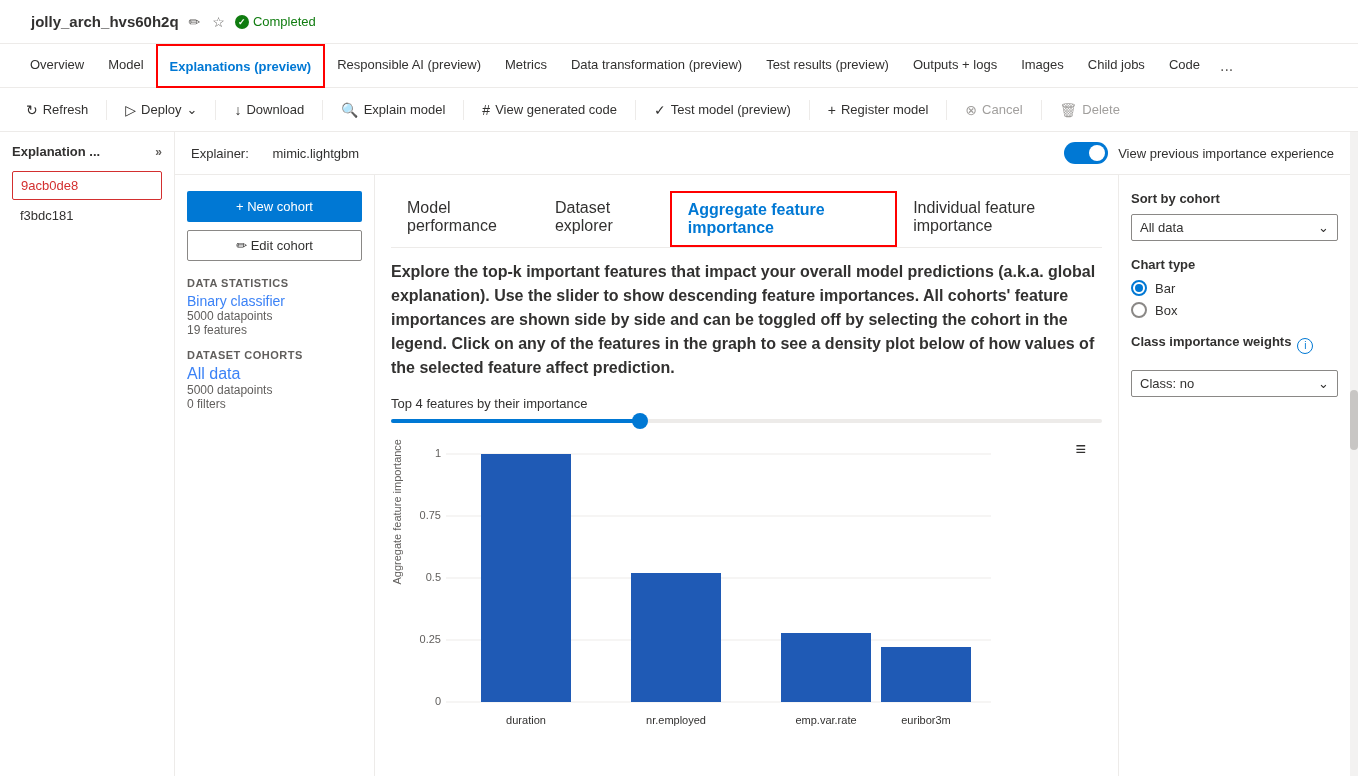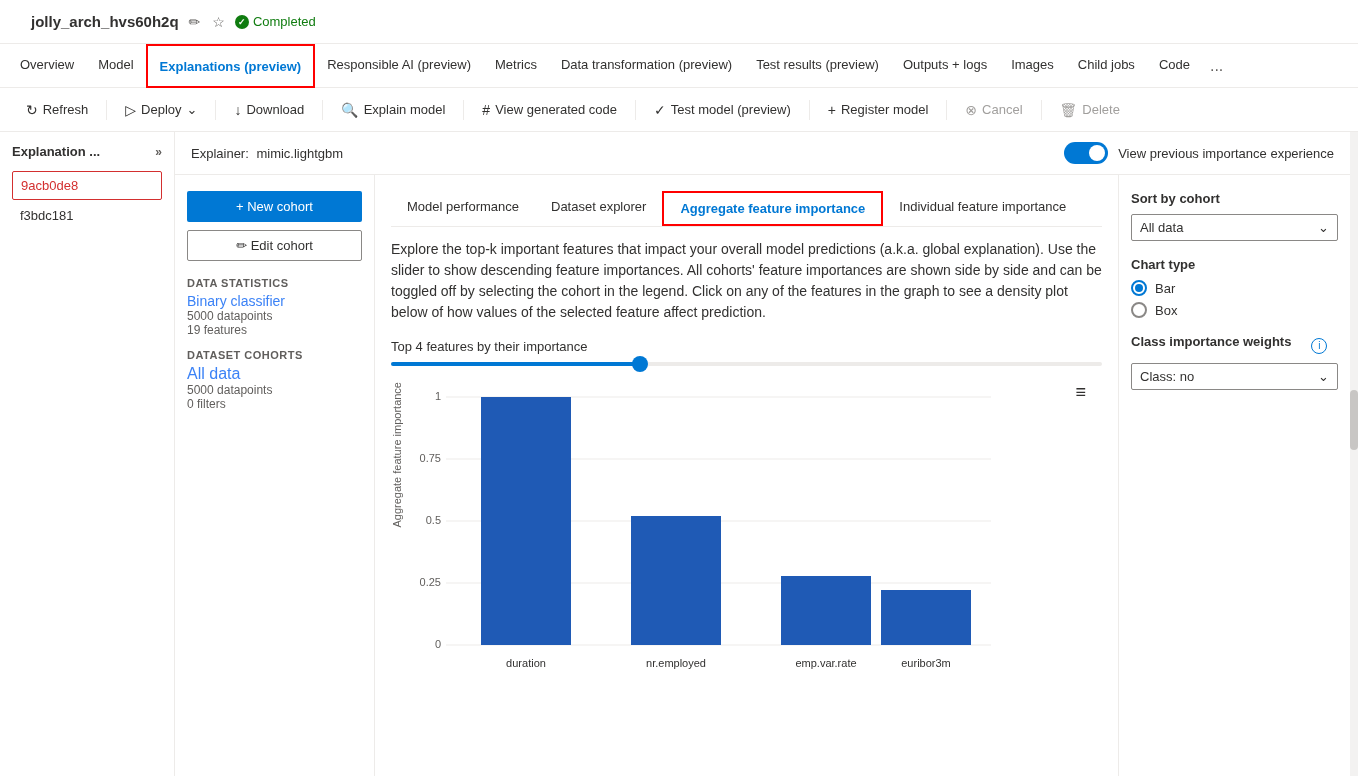--- a/index.html
+++ b/index.html
@@ -17,21 +17,21 @@
     .app-title { font-size: 15px; font-weight: 600; color: #323130; }
     .edit-icon, .star-icon { color: #605e5c; cursor: pointer; font-size: 14px; margin: 0 2px; }
     .status-badge { display: flex; align-items: center; gap: 4px; color: #107c10; font-size: 13px; }
     .status-dot { width: 14px; height: 14px; background: #107c10; border-radius: 50%; display: flex; align-items: center; justify-content: center; }
     .status-dot::after { content: '✓'; color: white; font-size: 9px; font-weight: bold; }
 
     
     .nav-tabs {
       display: flex;
       align-items: center;
-      padding: 0 8px;
+      padding: 0 18px;
       border-bottom: 1px solid #edebe9;
       height: 44px;
       gap: 0;
     }
     .nav-tab {
       padding: 0 12px;
       height: 44px;
       display: flex;
       align-items: center;
       cursor: pointer;
@@ -200,38 +200,39 @@
     }
     .feature-tabs {
       display: flex;
       gap: 0;
       margin-bottom: 12px;
       border-bottom: 1px solid #edebe9;
     }
     .feature-tab {
       padding: 8px 16px;
       cursor: pointer;
-      font-size: 13px;
+      font-size: 16px;
       color: #323130;
       border-bottom: 2px solid transparent;
     }
     .feature-tab.active {
       border-bottom: 2px solid #0078d4;
       color: #0078d4;
       font-weight: 600;
     }
     .feature-tab.outlined-red {
       border: 2px solid red;
       border-bottom: 2px solid red;
     }
     .description-text {
-      font-size: 14px;
+      font-size: 16px;
       color: #323130;
       line-height: 1.5;
       margin-bottom: 16px;
+      font-weight: bold;
     }
     .slider-section { margin-bottom: 16px; }
     .slider-title { font-size: 13px; font-weight: 500; margin-bottom: 8px; }
     .slider-container { display: flex; align-items: center; gap: 8px; }
     .slider-track {
       flex: 1;
       height: 4px;
       background: #edebe9;
       border-radius: 2px;
       position: relative;
@@ -320,22 +321,22 @@
     }
     .radio-circle.selected::after {
       content: '';
       width: 8px; height: 8px;
       background: #0078d4;
       border-radius: 50%;
     }
     .section-label-row {
       display: flex;
       align-items: center;
-      gap: 20px;
-      margin-bottom: 6px;
+      gap: 6px;
+      margin-bottom: 13px;
     }
     .info-icon {
       width: 16px; height: 16px;
       border: 1px solid #0078d4;
       border-radius: 50%;
       color: #0078d4;
       font-size: 10px;
       display: flex;
       align-items: center;
       justify-content: center;
@@ -443,21 +444,21 @@
     </div>
     <div class="cohort-item selected">9acb0de8</div>
     <div class="cohort-item">f3bdc181</div>
   </div>
 
   <div class="content-area">
 
     <div class="explainer-bar">
       <div>
         <span class="explainer-text">Explainer:</span>
-        <span class="explainer-name" style="margin-left:4px;">mimic.lightgbm</span>
+        <span class="explainer-name" style="margin-left:20px;">mimic.lightgbm</span>
       </div>
       <div class="toggle-area">
         <div class="toggle-switch"></div>
         <span class="toggle-label">View previous importance experience</span>
       </div>
     </div>
 
     <div class="middle-panel">
 
       <div class="left-controls">

